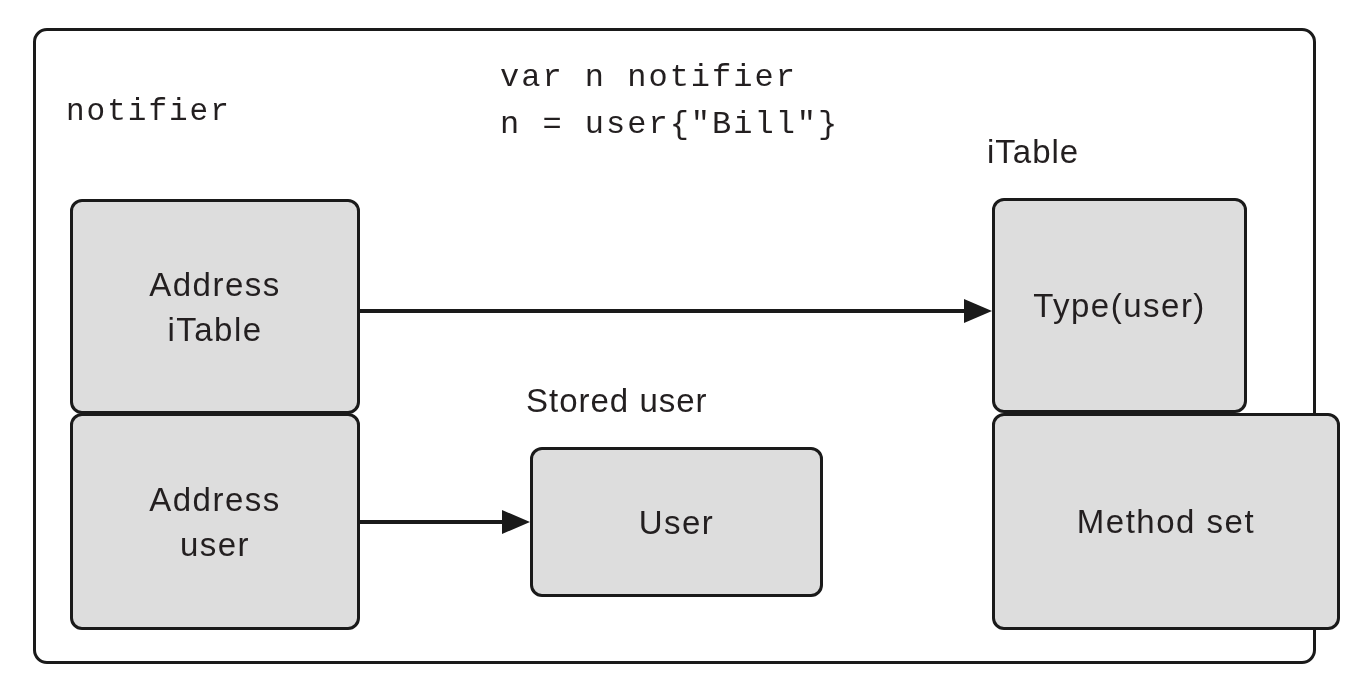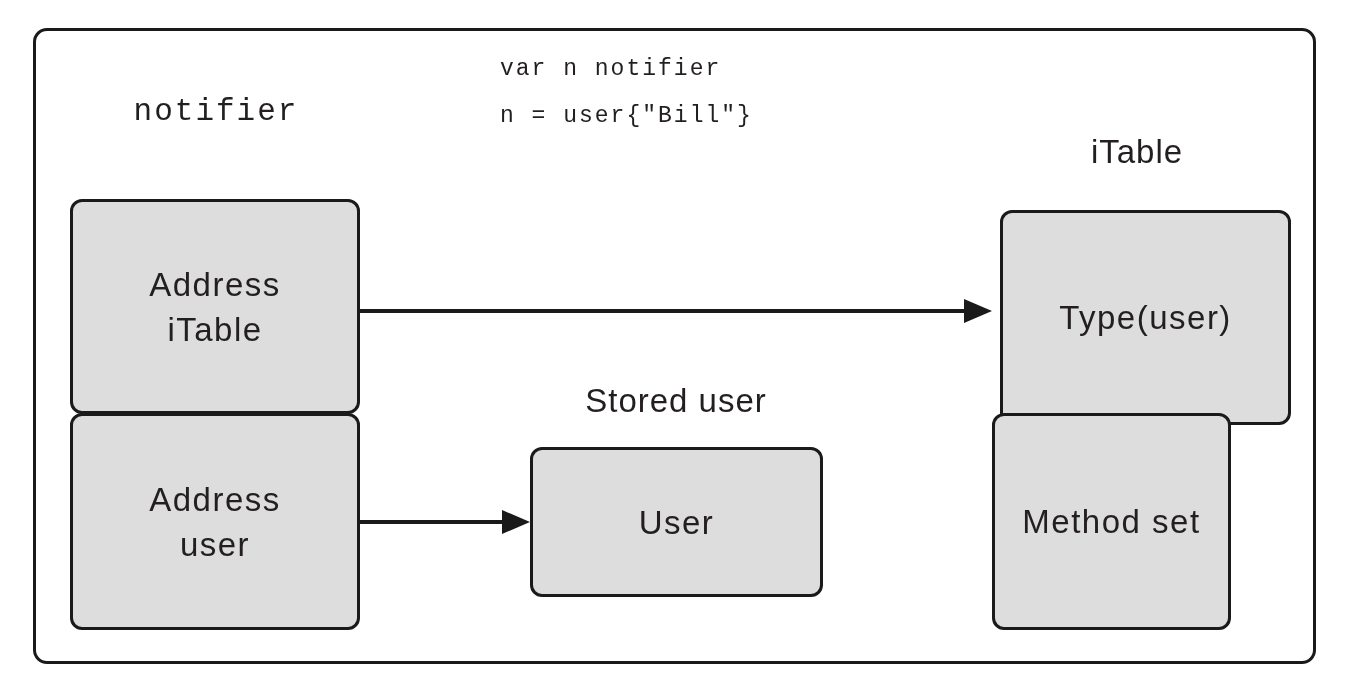--- a/index.html
+++ b/index.html
@@ -37,47 +37,47 @@
     align-items: center;
     justify-content: center;
     text-align: center;
     font-size: 33px;
     letter-spacing: 1.5px;
     line-height: 45px;
     white-space: pre-line;
   }
   .box-address-itable { left: 70px;  top: 199px; width: 290px; height: 215px; }
   .box-address-user   { left: 70px;  top: 413px; width: 290px; height: 217px; }
-  .box-type-user      { left: 992px; top: 210px; width: 291px; height: 215px; margin-left: 8px; }
-  .box-method-set     { left: 992px; top: 413px; width: 239px; height: 217px; }
+  .box-type-user      { left: 992px; top: 198px; width: 255px; height: 215px; }
+  .box-method-set     { left: 992px; top: 413px; width: 348px; height: 217px; }
   .box-user           { left: 530px; top: 447px; width: 293px; height: 150px; }
 
   .label {
     position: absolute;
-    text-align: center;
+    text-align: left;
     font-size: 33px;
     letter-spacing: 1px;
     line-height: 36px;
     white-space: nowrap;
   }
   .label-notifier {
     left: 66px; top: 94px; width: 300px;
     font-family: "Liberation Mono", monospace;
     font-size: 31px;
     letter-spacing: 2px;
   }
   .label-interface-value { left: 56px;  top: 133px; width: 320px; }
   .label-itable          { left: 987px; top: 134px; width: 300px; }
   .label-stored-value    { left: 526px; top: 383px; width: 300px; }
 
   .code-snippet {
     position: absolute;
-    left: 500px; top: 46px;
+    left: 500px; top: 54px;
     font-family: "Liberation Mono", monospace;
-    font-size: 23px;
+    font-size: 32px;
     letter-spacing: 2px;
     line-height: 47px;
     white-space: pre-line;
     text-align: left;
   }
 
   .arrow-shaft {
     position: absolute;
     height: 4px;
     background: #1a1a1a;

